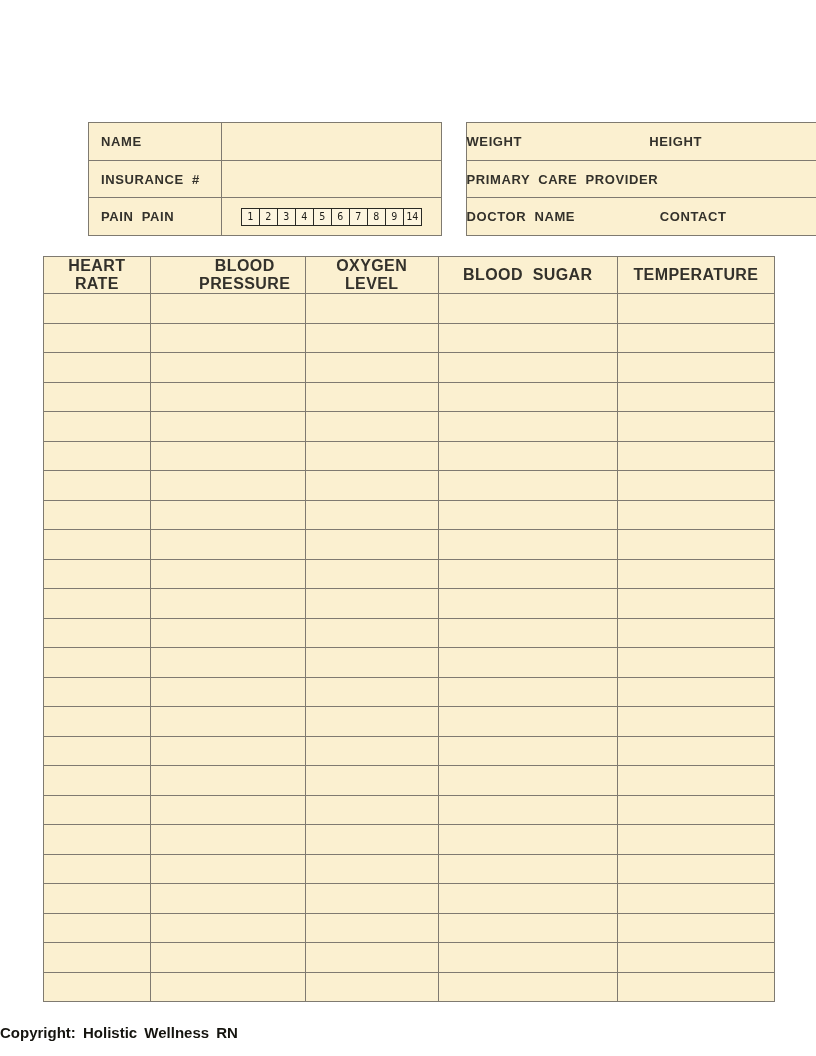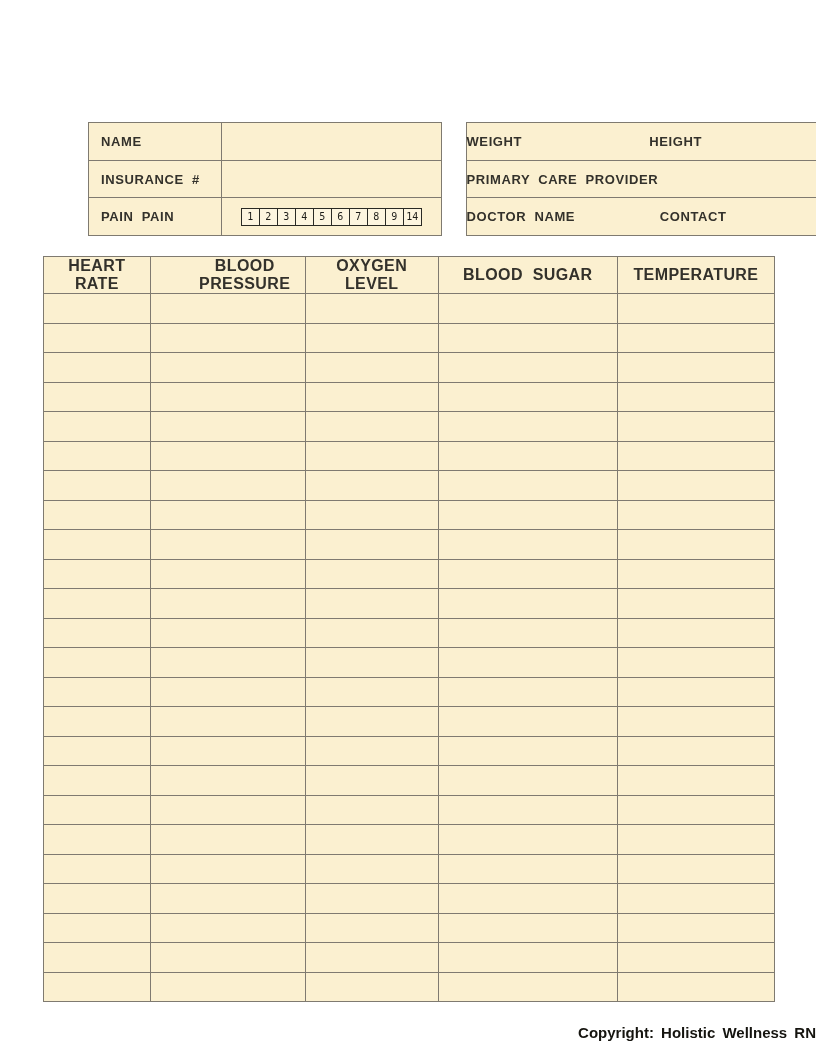--- a/index.html
+++ b/index.html
@@ -78,21 +78,21 @@
   }
   .log-table td{height:29.5px;padding:0;}
   .log-table th:nth-child(1){width:14.6%;}
   .log-table th:nth-child(2){width:21.2%;padding-left:34px;}
   .log-table th:nth-child(3){width:18.2%;}
   .log-table th:nth-child(4){width:24.5%;}
   .log-table th:nth-child(5){width:21.5%;}
   
   .footer{
     position:absolute;left:0;top:1024px;width:816px;
-    text-align:right;
+    text-align:left;
     font-size:15px;font-weight:700;word-spacing:3px;color:#15140f;
   }
 </style>
 </head>
 <body>
 
 <div class="page">
 
 
   <div class="info-row">

